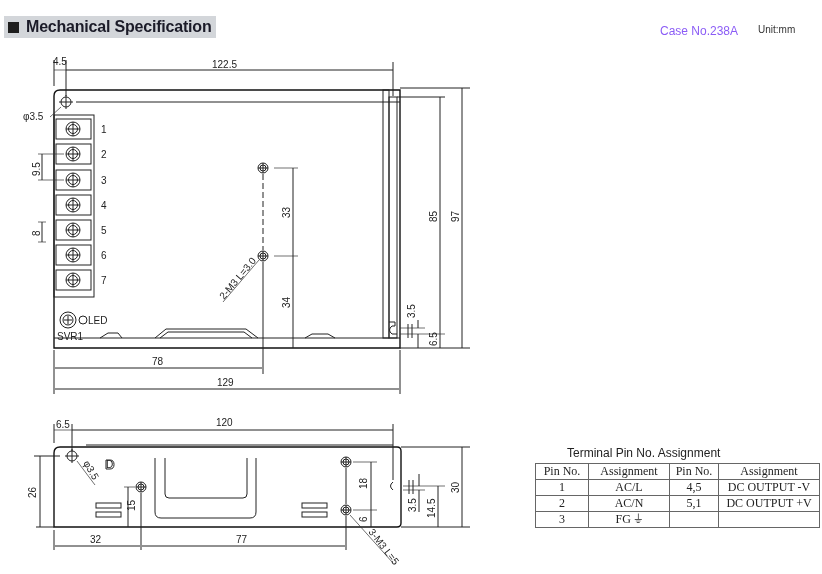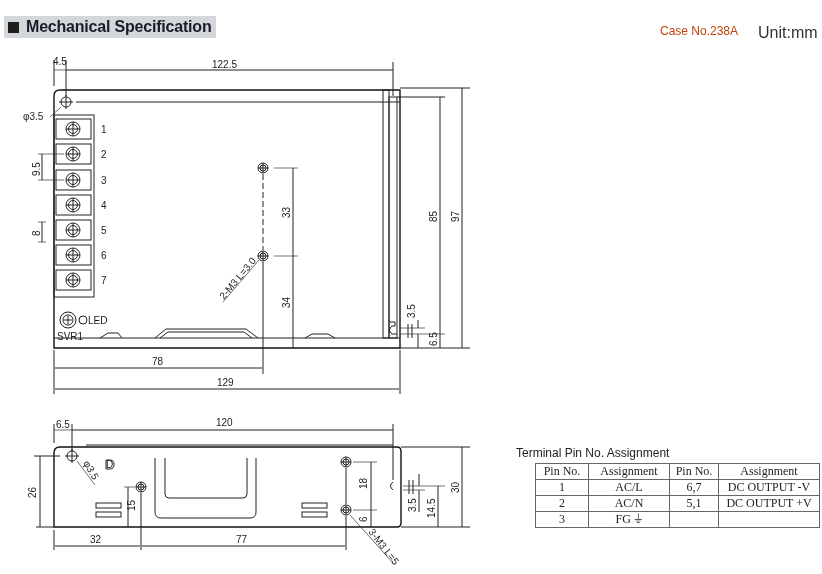--- a/index.html
+++ b/index.html
@@ -1,28 +1,28 @@
 <!DOCTYPE html>
 <html><head>
 <meta charset="utf-8">
 <style>
   html,body{margin:0;padding:0;background:#ffffff;}
   body{width:822px;height:574px;position:relative;overflow:hidden;font-family:"Liberation Sans",sans-serif;color:#222;}
   .title-bar{position:absolute;left:4px;top:16px;height:22px;width:212px;background:#d3d6da;display:flex;align-items:center;}
   .title-square{width:11px;height:11px;background:#1e1e1e;margin-left:4px;margin-right:7px;}
   .title-text{font-weight:bold;font-size:16px;color:#1b1b28;letter-spacing:-0.2px;}
-  .case{position:absolute;left:660px;top:24px;font-size:12px;color:#c2410c;}
-  .unit{position:absolute;left:758px;top:24px;font-size:16px;color:#333;}
+  .case{position:absolute;left:660px;top:24px;font-size:12px;color:#8b5cf6;}
+  .unit{position:absolute;left:758px;top:24px;font-size:10px;color:#333;}
   svg{position:absolute;left:0;top:0;}
   svg text{font-family:"Liberation Sans",sans-serif;font-size:10px;fill:#222;}
   .ln{stroke:#222;stroke-width:1;fill:none;}
   .thin{stroke:#333;stroke-width:0.7;fill:none;}
   .thick{stroke:#111;stroke-width:1.4;fill:none;}
   .dash{stroke:#222;stroke-width:1;fill:none;stroke-dasharray:6 3;}
-  .tbl-title{position:absolute;left:516px;top:446px;font-size:12px;color:#222;}
+  .tbl-title{position:absolute;left:567px;top:446px;font-size:12px;color:#222;}
   table.pins{position:absolute;left:535px;top:463px;border-collapse:collapse;font-size:12px;color:#222;font-family:Liberation Serif, serif;}
   table.pins td, table.pins th{border:1px solid #666;padding:0 4px;height:15px;text-align:center;font-weight:normal;}
   table.pins th{background:#fff;}
   .c1{width:44px}.c2{width:72px}.c3{width:40px}.c4{width:92px}
 </style>
 </head>
 <body>
 
 <div class="title-bar">
   <div class="title-square"></div>
@@ -264,21 +264,21 @@
   <tbody>
       <tr>
     <th class="c1">Pin No.</th>
     <th class="c2">Assignment</th>
     <th class="c3">Pin No.</th>
     <th class="c4">Assignment</th>
   </tr>
   <tr>
     <td>1</td>
     <td>AC/L</td>
-    <td>6,7</td>
+    <td>4,5</td>
     <td>DC OUTPUT -V</td>
   </tr>
   <tr>
     <td>2</td>
     <td>AC/N</td>
     <td>5,1</td>
     <td>DC OUTPUT +V</td>
   </tr>
   <tr>
     <td>3</td>

